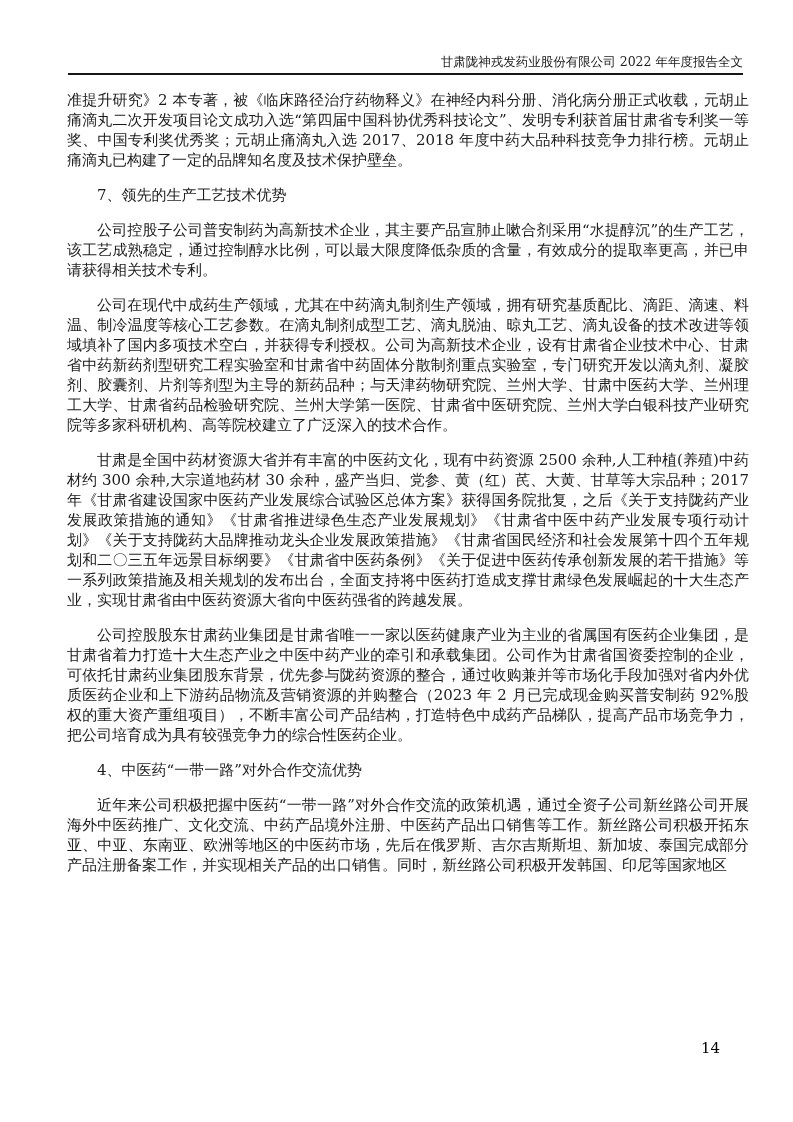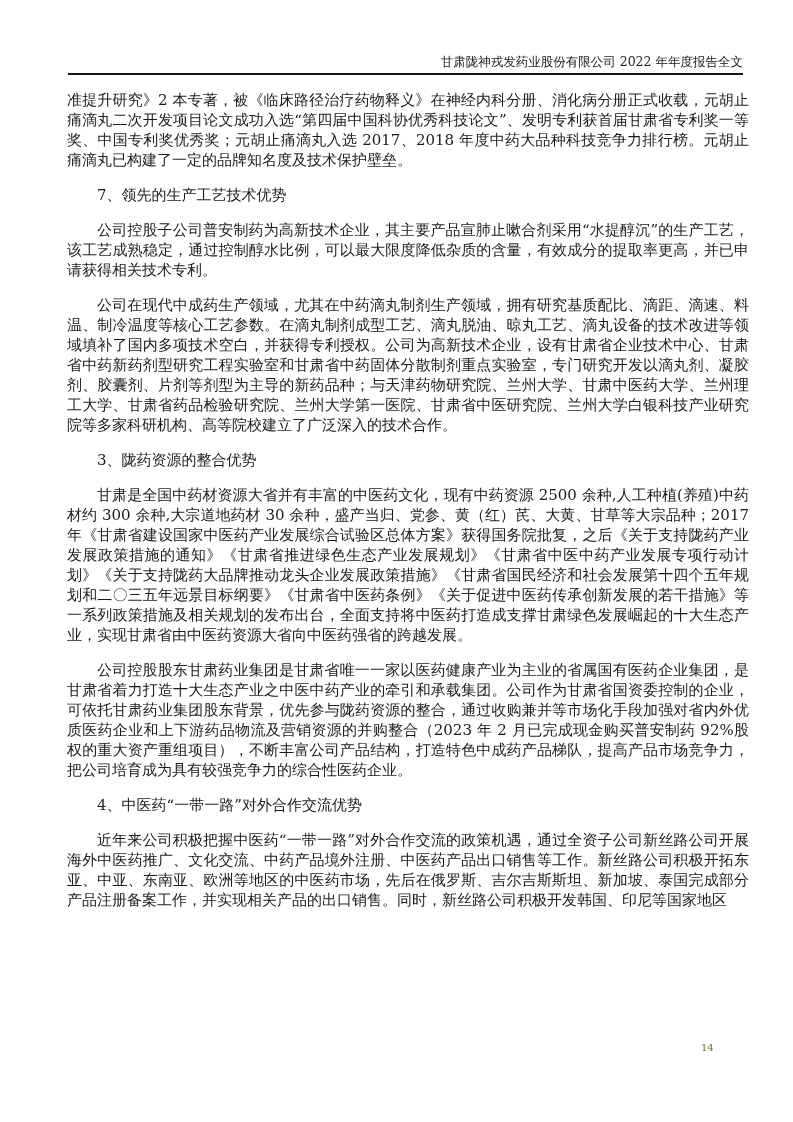--- a/index.html
+++ b/index.html
@@ -50,23 +50,23 @@
   .heading {
     margin: 15px 0 0 0;
     text-indent: 2em;
     font-weight: normal;
     font-size: 15px;
   }
   .page-number {
     position: absolute;
     top: 1040px;
     left: 701px;
-    font-size: 10px;
+    font-size: 15px;
     line-height: 16px;
-    color: #4d7c0f;
+    color: #000000;
   }
 </style>
 </head>
 <body>
 
 <div class="page">
 
   <div class="header">
     <span>甘肃陇神戎发药业股份有限公司 2022 年年度报告全文</span>
   </div>
@@ -74,21 +74,20 @@
   <div class="content">
     <p class="para first">准提升研究》2 本专著，被《临床路径治疗药物释义》在神经内科分册、消化病分册正式收载，元胡止痛滴丸二次开发项目论文成功入选“第四届中国科协优秀科技论文”、发明专利获首届甘肃省专利奖一等奖、中国专利奖优秀奖；元胡止痛滴丸入选 2017、2018 年度中药大品种科技竞争力排行榜。元胡止痛滴丸已构建了一定的品牌知名度及技术保护壁垒。</p>
 
 
     <p class="heading">7、领先的生产工艺技术优势</p>
 
     <p class="para">公司控股子公司普安制药为高新技术企业，其主要产品宣肺止嗽合剂采用“水提醇沉”的生产工艺，该工艺成熟稳定，通过控制醇水比例，可以最大限度降低杂质的含量，有效成分的提取率更高，并已申请获得相关技术专利。</p>
 
     <p class="para">公司在现代中成药生产领域，尤其在中药滴丸制剂生产领域，拥有研究基质配比、滴距、滴速、料温、制冷温度等核心工艺参数。在滴丸制剂成型工艺、滴丸脱油、晾丸工艺、滴丸设备的技术改进等领域填补了国内多项技术空白，并获得专利授权。公司为高新技术企业，设有甘肃省企业技术中心、甘肃省中药新药剂型研究工程实验室和甘肃省中药固体分散制剂重点实验室，专门研究开发以滴丸剂、凝胶剂、胶囊剂、片剂等剂型为主导的新药品种；与天津药物研究院、兰州大学、甘肃中医药大学、兰州理工大学、甘肃省药品检验研究院、兰州大学第一医院、甘肃省中医研究院、兰州大学白银科技产业研究院等多家科研机构、高等院校建立了广泛深入的技术合作。</p>
 
-    <p class="heading">3、陇药资源的整合优势</p>
 
     <p class="para">甘肃是全国中药材资源大省并有丰富的中医药文化，现有中药资源 2500 余种,人工种植(养殖)中药材约 300 余种,大宗道地药材 30 余种，盛产当归、党参、黄（红）芪、大黄、甘草等大宗品种；2017年《甘肃省建设国家中医药产业发展综合试验区总体方案》获得国务院批复，之后《关于支持陇药产业发展政策措施的通知》《甘肃省推进绿色生态产业发展规划》《甘肃省中医中药产业发展专项行动计划》《关于支持陇药大品牌推动龙头企业发展政策措施》《甘肃省国民经济和社会发展第十四个五年规划和二〇三五年远景目标纲要》《甘肃省中医药条例》《关于促进中医药传承创新发展的若干措施》等一系列政策措施及相关规划的发布出台，全面支持将中医药打造成支撑甘肃绿色发展崛起的十大生态产业，实现甘肃省由中医药资源大省向中医药强省的跨越发展。</p>
 
     <p class="para">公司控股股东甘肃药业集团是甘肃省唯一一家以医药健康产业为主业的省属国有医药企业集团，是甘肃省着力打造十大生态产业之中医中药产业的牵引和承载集团。公司作为甘肃省国资委控制的企业，可依托甘肃药业集团股东背景，优先参与陇药资源的整合，通过收购兼并等市场化手段加强对省内外优质医药企业和上下游药品物流及营销资源的并购整合（2023 年 2 月已完成现金购买普安制药 92%股权的重大资产重组项目），不断丰富公司产品结构，打造特色中成药产品梯队，提高产品市场竞争力，把公司培育成为具有较强竞争力的综合性医药企业。</p>
 
     <p class="heading">4、中医药“一带一路”对外合作交流优势</p>
 
     <p class="para">近年来公司积极把握中医药“一带一路”对外合作交流的政策机遇，通过全资子公司新丝路公司开展海外中医药推广、文化交流、中药产品境外注册、中医药产品出口销售等工作。新丝路公司积极开拓东亚、中亚、东南亚、欧洲等地区的中医药市场，先后在俄罗斯、吉尔吉斯斯坦、新加坡、泰国完成部分产品注册备案工作，并实现相关产品的出口销售。同时，新丝路公司积极开发韩国、印尼等国家地区</p>
   </div>
 

